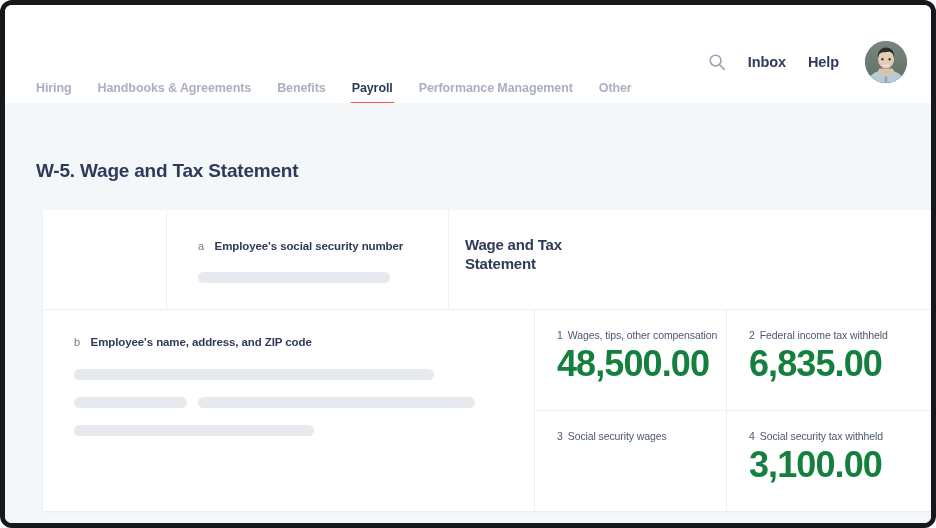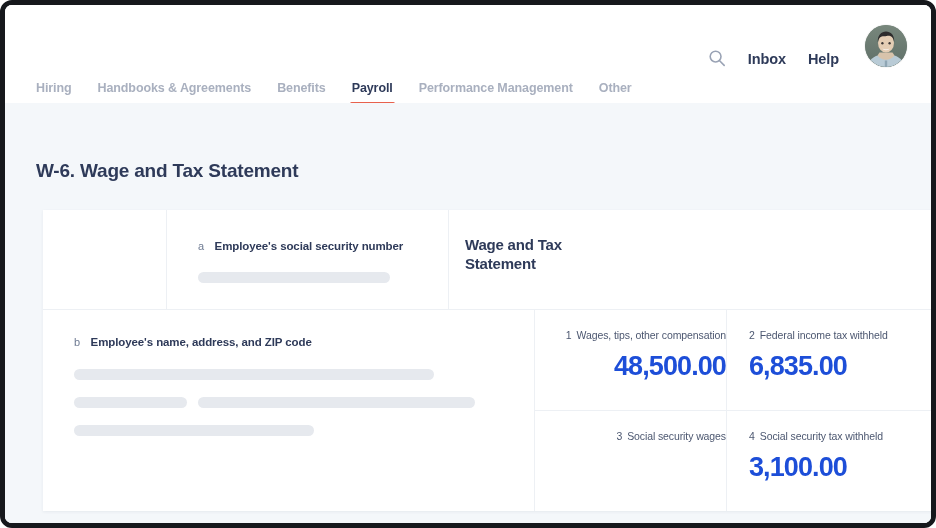--- a/index.html
+++ b/index.html
@@ -49,23 +49,23 @@
     left: 31px;
     top: 25px;
     font-size: 22px;
     font-weight: bold;
     color: #2e3a59;
     letter-spacing: -0.3px;
   }
   .header-right {
     position: absolute;
     right: 24px;
-    top: 20px;
-    display: flex;
-    align-items: flex-end;
+    top: 36px;
+    display: flex;
+    align-items: center;
     gap: 22px;
   }
   .search-icon {
     width: 18px;
     height: 18px;
     display: block;
     cursor: pointer;
   }
   .search-icon svg { display: block; }
   .hdr-link {
@@ -245,38 +245,38 @@
     border-bottom: 1px solid #edf0f4;
   }
   .money-row:last-child { border-bottom: none; }
   .money-cell {
     box-sizing: border-box;
     border-right: 1px solid #edf0f4;
     padding: 19px 0 0 22px;
     height: 100px;
   }
   .money-cell:last-child { border-right: none; }
-  .mc-a { width: 192px; text-align: right; }
+  .mc-a { width: 192px; }
   .mc-b { width: 236px; }
 
   .money-head {
     font-size: 10.5px;
     color: #4c5770;
     letter-spacing: -0.1px;
     white-space: nowrap;
   }
   .money-head .num {
     color: #4c5770;
     margin-right: 5px;
   }
   .money-value {
-    margin-top: 10px;
-    font-size: 27px;
-    font-weight: bold;
-    color: #1d4ed8;
+    margin-top: 2px;
+    font-size: 36px;
+    font-weight: bold;
+    color: #15803d;
     letter-spacing: -0.9px;
   }
 </style>
 </head>
 <body>
 
 <div class="bezel">
  <div class="viewport">
 
   <div class="header">
@@ -322,21 +322,21 @@
       <div class="tab">Handbooks &amp; Agreements</div>
       <div class="tab">Benefits</div>
       <div class="tab active">Payroll</div>
       <div class="tab">Performance Management</div>
       <div class="tab">Other</div>
     </div>
   </div>
 
   <div class="page-body">
 
-    <div class="page-title">W-6. Wage and Tax Statement</div>
+    <div class="page-title">W-5. Wage and Tax Statement</div>
 
     <div class="form-card">
 
       <div class="form-row row1">
 
         <div class="cell c-empty"></div>
 
         <div class="cell c-ssn">
           <span class="field-tag">a</span>
           <span class="field-label">Employee's social security number</span>

